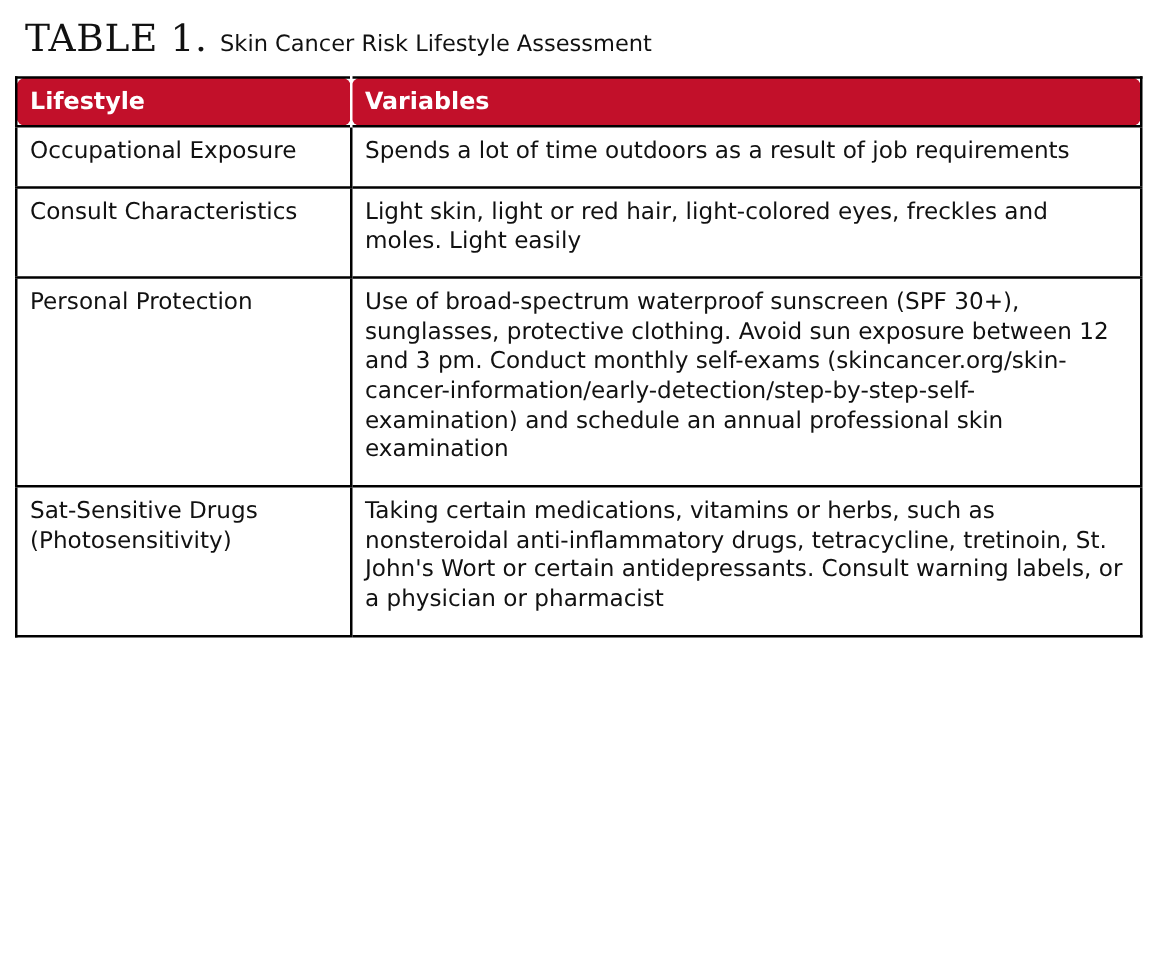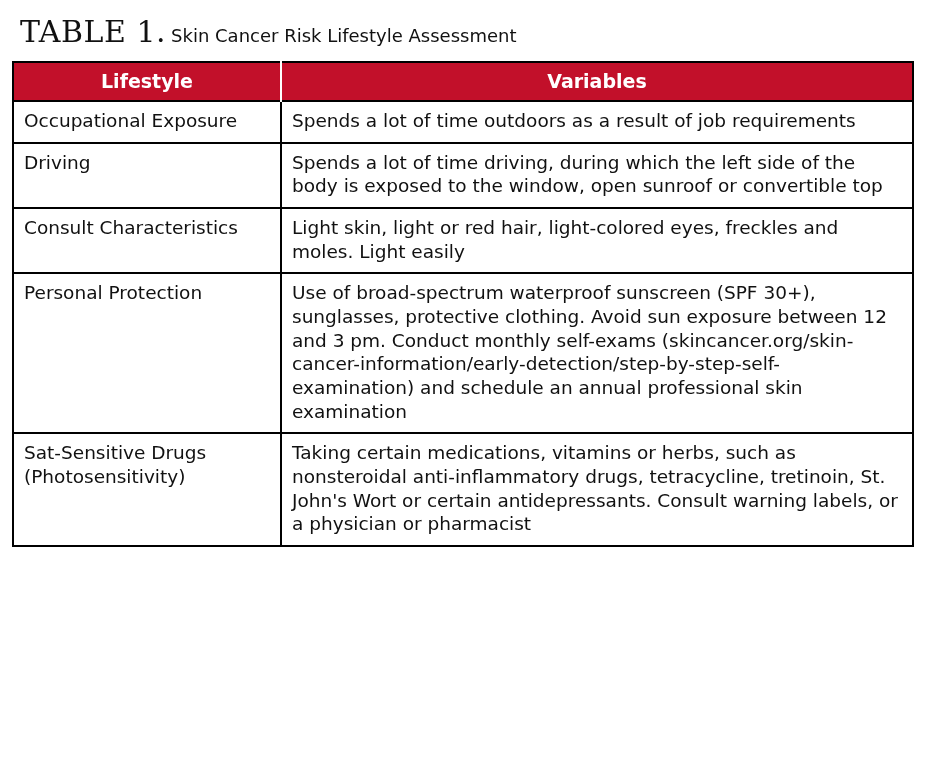--- a/index.html
+++ b/index.html
@@ -17,21 +17,21 @@
   .page {
     position: relative;
     width: 926px;
     height: 765px;
     box-sizing: border-box;
     padding: 14px 12px 0 12px;
   }
   .table-caption {
     display: flex;
     align-items: baseline;
-    gap: 5px;
+    gap: 10px;
     padding-left: 8px;
     margin-bottom: 12px;
     white-space: nowrap;
   }
   .caption-label {
     font-family: "DejaVu Serif", serif;
     font-size: 30px;
     letter-spacing: 0.5px;
     color: #111111;
   }
@@ -45,34 +45,35 @@
     width: 900px;
     table-layout: fixed;
     border: 2px solid #000000;
   }
   table.risk-table col.col-lifestyle { width: 268px; }
   table.risk-table col.col-variables { width: 632px; }
 
   table.risk-table thead th {
     background: #c2102a;
     color: #ffffff;
-    text-align: center;
+    text-align: left;
     font-size: 19px;
     font-weight: bold;
     padding: 7px 10px 8px 10px;
     border-right: 2px solid #ffffff;
     vertical-align: middle;
+    border-radius: 8px;
   }
   table.risk-table thead th:last-child {
     border-right: none;
   }
   table.risk-table tbody td {
     border-top: 2px solid #000000;
     border-right: 2px solid #000000;
-    padding: 7px 10px 9px 10px;
+    padding: 7px 10px 16px 10px;
     font-size: 18.5px;
     line-height: 1.28;
     vertical-align: top;
     color: #111111;
   }
   table.risk-table tbody td:last-child {
     border-right: none;
   }
   table.risk-table tbody tr:first-child td {
     border-top: 2px solid #000000;
@@ -100,24 +101,20 @@
         <th>Lifestyle</th>
         <th>Variables</th>
       </tr>
     </thead>
     <tbody>
       <tr>
         <td class="cell-lifestyle">Occupational Exposure</td>
         <td>Spends a lot of time outdoors as a result of job requirements</td>
       </tr>
       <tr>
-        <td class="cell-lifestyle">Driving</td>
-        <td>Spends a lot of time driving, during which the left side of the body is exposed to the window, open sunroof or convertible top</td>
-      </tr>
-      <tr>
         <td class="cell-lifestyle">Consult Characteristics</td>
         <td>Light skin, light or red hair, light-colored eyes, freckles and moles. Light easily</td>
       </tr>
       <tr>
         <td class="cell-lifestyle">Personal Protection</td>
         <td><span>Use of broad-spectrum waterproof sunscreen (SPF 30+), sunglasses, protective clothing. Avoid sun exposure between 12 and 3 pm. Conduct monthly self-exams (</span><span class="italic-url">skincancer.org/skin-cancer-information/early-detection/step-by-step-self-examination</span><span>) and schedule an annual professional skin examination</span></td>
       </tr>
       <tr>
         <td class="cell-lifestyle">Sat-Sensitive Drugs (Photosensitivity)</td>
         <td>Taking certain medications, vitamins or herbs, such as nonsteroidal anti-inflammatory drugs, tetracycline, tretinoin, St. John's Wort or certain antidepressants. Consult warning labels, or a physician or pharmacist</td>

